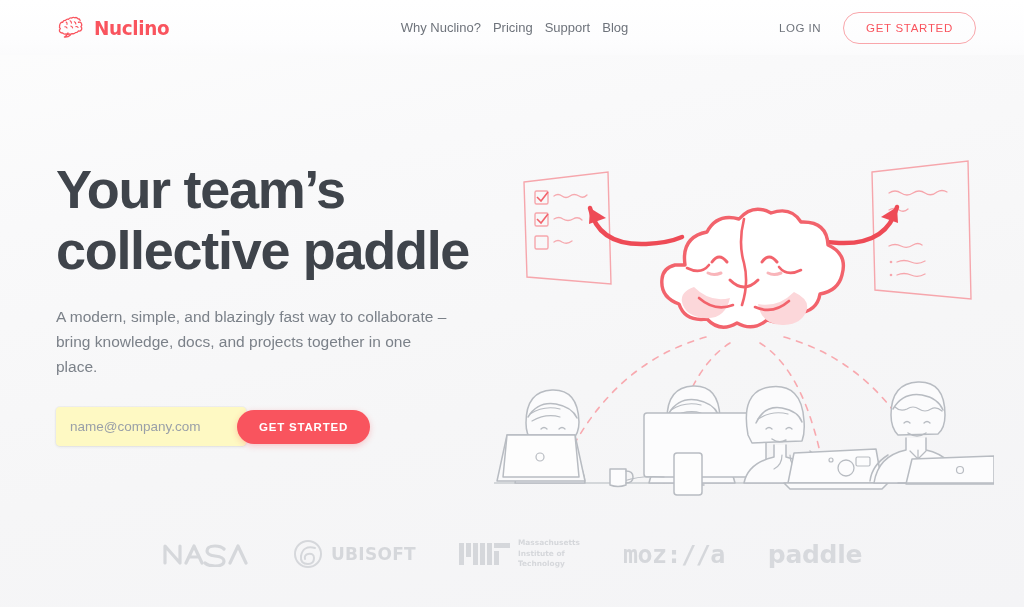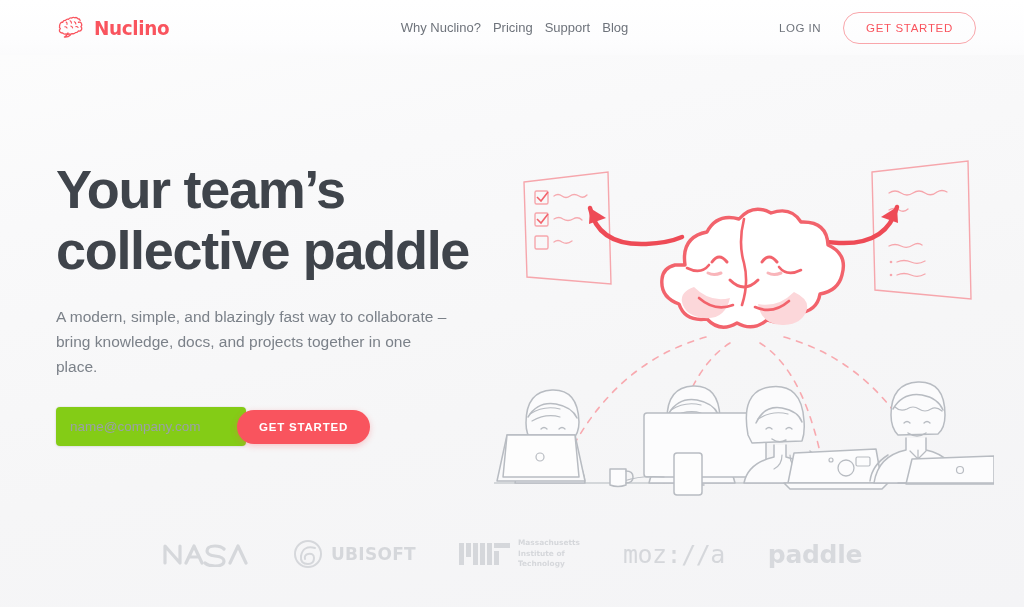--- a/index.html
+++ b/index.html
@@ -122,21 +122,21 @@
 
   .signup-form {
     display: flex;
     align-items: center;
   }
   .email-input {
     width: 190px;
     height: 39px;
     border: none;
     border-radius: 4px;
-    background: #84cc16;
+    background: #fef9c3;
     box-shadow: 0 1px 3px rgba(60,64,70,0.09), 0 0 0 1px rgba(60,64,70,0.035);
     padding: 0 14px;
     font-size: 13.5px;
     font-family: inherit;
     color: #4a4f57;
     outline: none;
   }
   .email-input::placeholder { color: #9aa0a8; }
 
   .cta-btn {
@@ -183,21 +183,21 @@
     opacity: 0.62;
     display: flex;
     align-items: center;
     justify-content: center;
     height: 42px;
   }
   .client-logo svg { display: block; }
   .logo-moz {
     font-family: "DejaVu Sans Mono", monospace;
     font-size: 25px;
-    font-weight: 400;
+    font-weight: 700;
     color: #c3c6cb;
     letter-spacing: -0.5px;
   }
   .logo-paddle {
     font-family: "DejaVu Sans", sans-serif;
     font-size: 25px;
     font-weight: 600;
     color: #c6c9ce;
     letter-spacing: -0.3px;
   }

